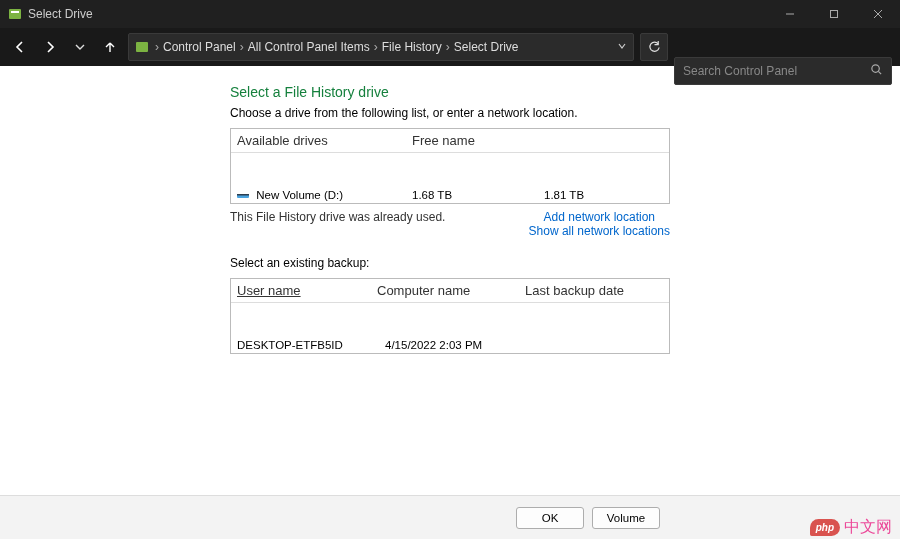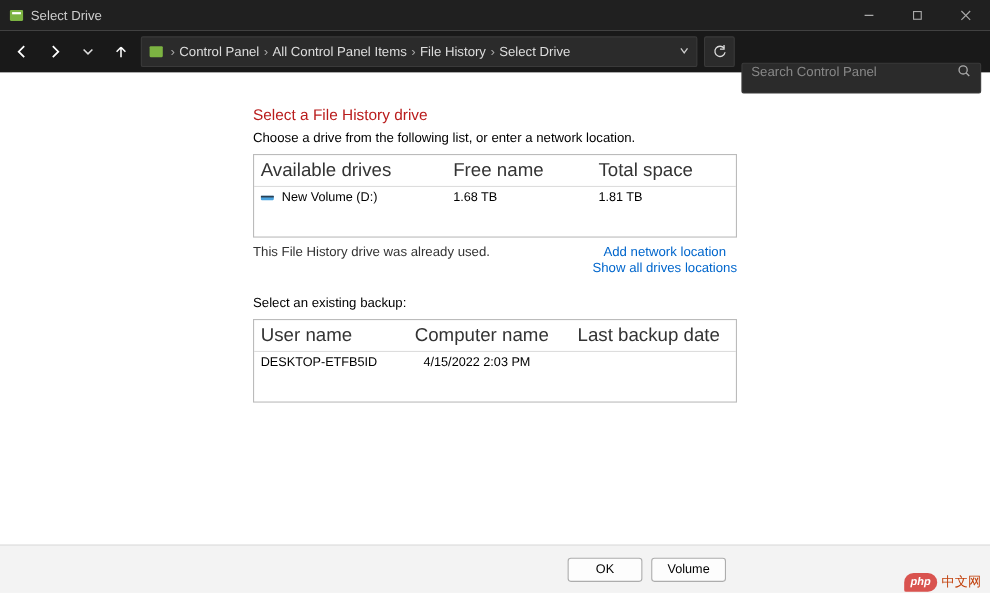--- a/index.html
+++ b/index.html
@@ -10,50 +10,50 @@
     .winbtn { width: 44px; height: 28px; display: flex; align-items: center; justify-content: center; color: #aaa; }
     .navbar { background: #191919; height: 38px; display: flex; align-items: center; padding: 0 8px; gap: 6px; }
     .navbtn { width: 24px; height: 24px; display: flex; align-items: center; justify-content: center; color: #ddd; }
     .navbtn svg { width: 14px; height: 14px; }
     .addrbox { flex: 1; background: #2b2b2b; border: 1px solid #3a3a3a; height: 28px; display: flex; align-items: center; padding: 0 6px; color: #ddd; font-size: 12px; gap: 4px; border-radius: 2px; }
     .addrbox .crumb { white-space: nowrap; }
     .addrbox .sep { opacity: 0.7; }
     .addrbox .aicon { width: 14px; height: 14px; display: inline-flex; margin-right: 2px; }
     .addrbox .afill { flex: 1; }
     .refreshbtn { width: 28px; height: 28px; background: #2b2b2b; border: 1px solid #3a3a3a; display: flex; align-items: center; justify-content: center; color: #ddd; border-radius: 2px; }
-    .searchbox { width: 218px; background: #2b2b2b; border: 1px solid #3a3a3a; height: 28px; display: flex; align-items: flex-start; padding: 0 8px; color: #888; font-size: 12px; border-radius: 2px; margin-top: 47px; }
+    .searchbox { width: 218px; background: #2b2b2b; border: 1px solid #3a3a3a; height: 28px; display: flex; align-items: center; padding: 0 8px; color: #888; font-size: 12px; border-radius: 2px; margin-top: 47px; }
     .searchbox input { background: transparent; border: none; outline: none; color: #ddd; font-size: 12px; flex: 1; }
     .searchbox input::placeholder { color: #888; }
     .content { background: #fff; padding: 18px 0 0 230px; color: #000; }
-    .heading { color: #b91c1c; font-size: 14px; font-weight: 400; margin-bottom: 6px; margin-top: 12px; }
+    .heading { color: #15803d; font-size: 14px; font-weight: 400; margin-bottom: 6px; }
     .subtext { font-size: 12px; color: #000; margin-bottom: 8px; }
     .gridbox { border: 1px solid #bbb; width: 440px; }
     .drives { height: 76px; }
-    .gridhdr { display: flex; font-size: 17px; color: #333; border-bottom: 1px solid #ddd; }
+    .gridhdr { display: flex; font-size: 13px; color: #333; border-bottom: 1px solid #ddd; }
     .gridhdr > div { padding: 4px 6px; }
-    .gridrow { display: flex; font-size: 11.5px; padding: 2px 0; }
+    .gridrow { display: flex; font-size: 11.5px; padding: 2px 0; margin-top: 32px; }
     .gridrow > div { padding: 2px 6px; }
     .col-a { width: 175px; }
     .col-b { width: 132px; }
     .col-c { flex: 1; }
     .dicon { display: inline-flex; width: 12px; height: 8px; margin-right: 4px; vertical-align: middle; }
     .linksrow { width: 440px; display: flex; justify-content: space-between; font-size: 12px; margin-top: 6px; }
     .linksrow .msg { color: #333; }
     .linksrow .links { text-align: center; }
     .linksrow .lnk { color: #0066cc; display: block; }
     .section2 { margin-top: 18px; }
     .backups { height: 76px; }
-    .bcol-a { width: 140px; }
+    .bcol-a { width: 140px; text-decoration: underline; }
     .bcol-b { width: 148px; }
     .bcol-c { flex: 1; }
     .footer { position: absolute; bottom: 0; left: 0; right: 0; height: 44px; border-top: 1px solid #ddd; background: #f3f3f3; display: flex; align-items: center; justify-content: flex-end; padding-right: 240px; gap: 8px; }
     .btn { min-width: 68px; height: 22px; border: 1px solid #adadad; background: #fdfdfd; font-size: 11.5px; border-radius: 3px; cursor: pointer; }
     .watermark { position: absolute; right: 8px; bottom: 1px; display: flex; align-items: center; gap: 4px; }
     .watermark .badge { background: #d9534f; color: #fff; font-size: 10px; font-weight: 700; padding: 3px 6px; border-radius: 10px 10px 10px 2px; font-style: italic; }
-    .watermark .txt { font-size: 12px; color: #c2410c; }
+    .watermark .txt { font-size: 16px; color: #ec4899; }
   </style>
 </head>
 <body>
 
 <div class="titlebar">
   <span class="ticon">
     <svg viewBox="0 0 14 14">
         <rect x="1" y="2" width="12" height="10" rx="1" fill="#7cb342"></rect>
         <rect x="3" y="4" width="8" height="2" fill="#fff"></rect>
       </svg>
@@ -137,42 +137,41 @@
 </div>
 
 <div class="content">
   <div class="heading">Select a File History drive</div>
   <div class="subtext">Choose a drive from the following list, or enter a network location.</div>
 
   <div class="gridbox drives">
     <div class="gridhdr">
       <div class="col-a">Available drives</div>
       <div class="col-b">Free name</div>
-      <div class="col-c">Total space</div>
     </div>
     <div class="gridrow">
       <div class="col-a">
         <span class="dicon">
             <svg viewBox="0 0 12 8">
               <rect x="0" y="2" width="12" height="4" rx="1" fill="#4aa3df"></rect>
               <rect x="0" y="2" width="12" height="1.5" fill="#2c3e50"></rect>
             </svg>
           </span>
         <span>New Volume (D:)</span>
       </div>
       <div class="col-b">1.68 TB</div>
       <div class="col-c">1.81 TB</div>
     </div>
   </div>
 
   <div class="linksrow">
     <div class="msg">This File History drive was already used.</div>
     <div class="links">
       <span class="lnk">Add network location</span>
-      <span class="lnk">Show all drives locations</span>
+      <span class="lnk">Show all network locations</span>
     </div>
   </div>
 
   <div class="section2">
     <div class="subtext">Select an existing backup:</div>
     <div class="gridbox backups">
       <div class="gridhdr">
         <div class="bcol-a">User name</div>
         <div class="bcol-b">Computer name</div>
         <div class="bcol-c">Last backup date</div>

